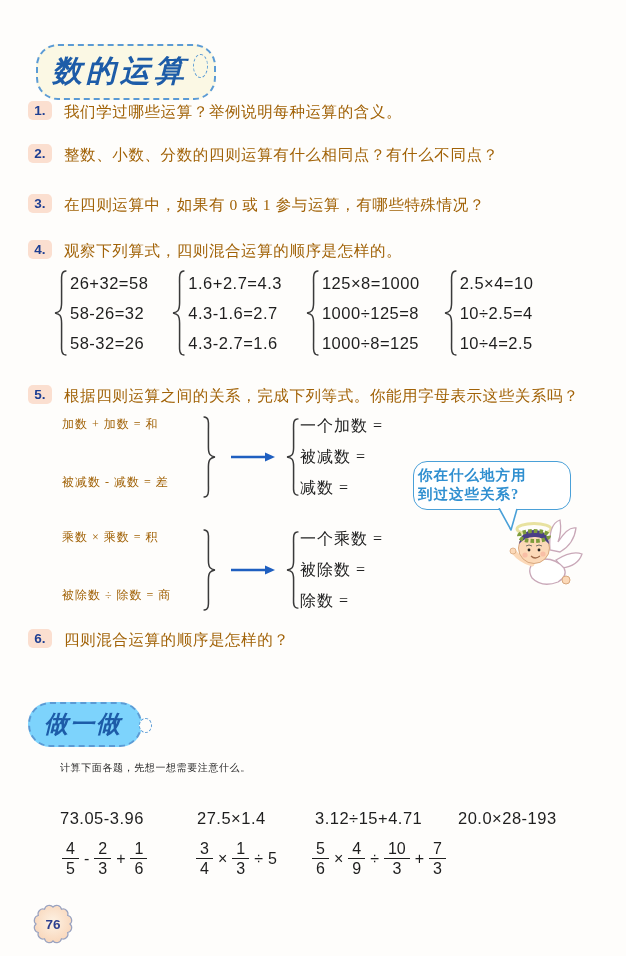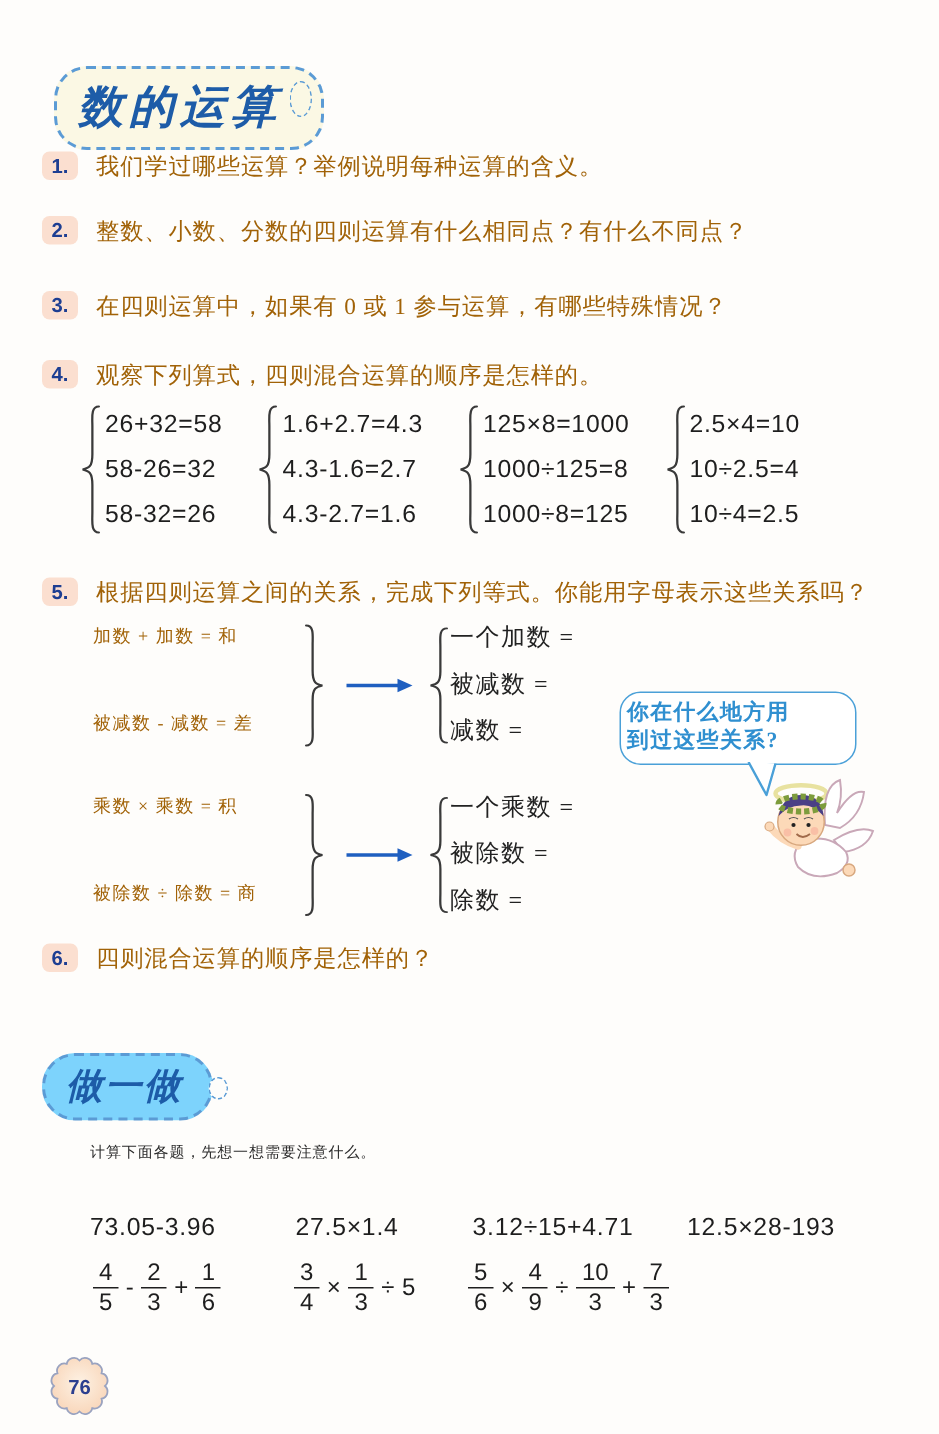--- a/index.html
+++ b/index.html
@@ -242,21 +242,21 @@
   <div class="practice-box">
     <span class="practice-text">做一做</span>
     <span class="knot2"></span>
   </div>
 
   <div class="abs" style="left:60px; top:761px; font-size:10px; letter-spacing:0.6px;text-align:center;">计算下面各题，先想一想需要注意什么。</div>
 
   <span class="prob" style="left:60px">73.05-3.96</span>
   <span class="prob" style="left:197px">27.5×1.4</span>
   <span class="prob" style="left:315px">3.12÷15+4.71</span>
-  <span class="prob" style="left:458px">12.5×28-193</span>
+  <span class="prob" style="left:458px">20.0×28-193</span>
 
   <span class="frac-expr" style="left:62px">
     <span class="frac">
         <span class="num">4</span>
         <span class="den">5</span>
       </span>
     <span class="op">-</span>
     <span class="frac">
         <span class="num">2</span>
         <span class="den">3</span>

